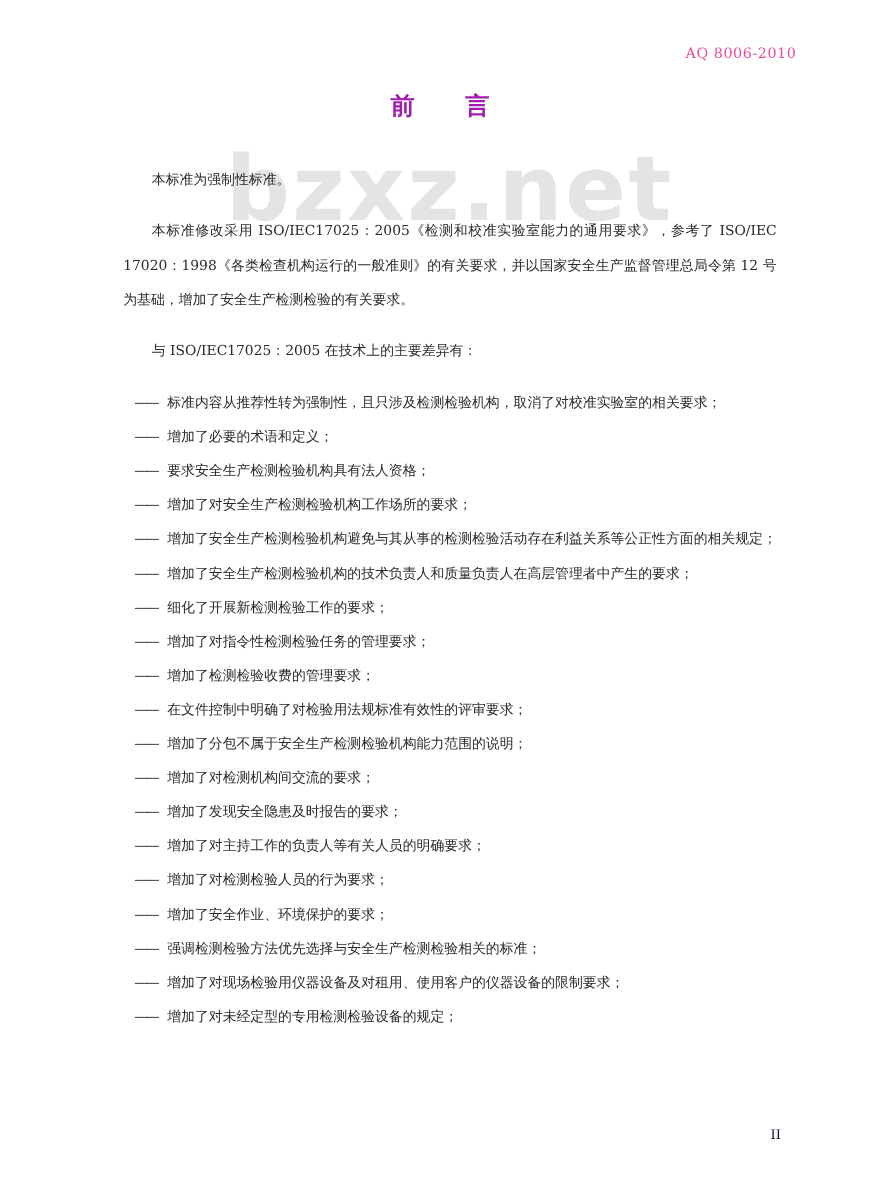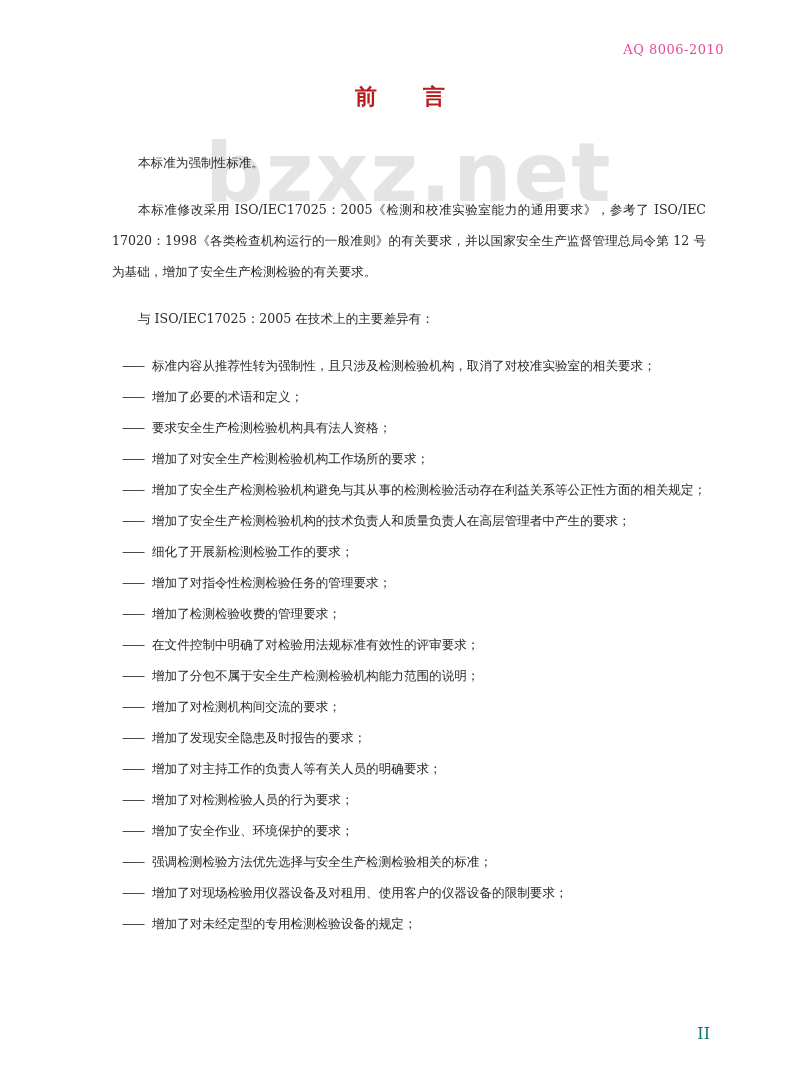--- a/index.html
+++ b/index.html
@@ -37,21 +37,21 @@
     }
     .title {
       position: absolute;
       top: 82px;
       left: 0;
       width: 800px;
       text-align: center;
       font-family: "DejaVu Sans", "Liberation Sans", sans-serif;
       font-weight: bold;
       font-size: 22px;
-      color: #b91c1c;
+      color: #a21caf;
       word-spacing: 0;
     }
     .title span { display: inline-block; }
     .title .gap { width: 46px; }
     .content {
       position: absolute;
       top: 131px;
       left: 96px;
       width: 626px;
       font-size: 12.6px;
@@ -72,22 +72,22 @@
     .dash {
       display: inline-block;
       width: 26px;
       text-indent: 0;
       letter-spacing: -2px;
     }
     .page-num {
       position: absolute;
       top: 1024px;
       right: 90px;
-      font-size: 16px;
-      color: #0f766e;
+      font-size: 12px;
+      color: #0f172a;
     }
   </style>
 </head>
 <body>
 
 <div class="doc-code">AQ  8006-2010</div>
 
 <div class="watermark">bzxz.net</div>
 
 <div class="title">

